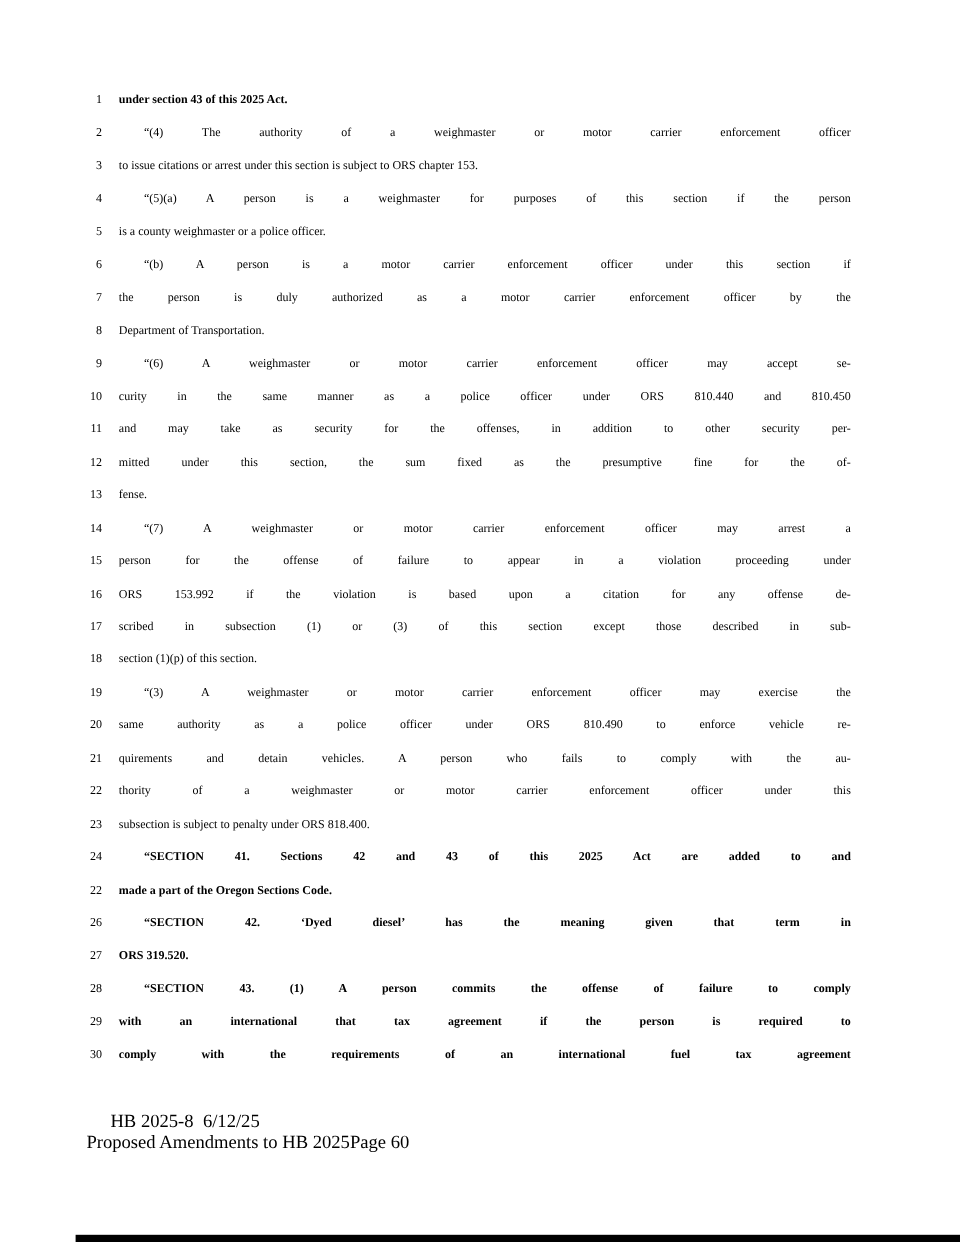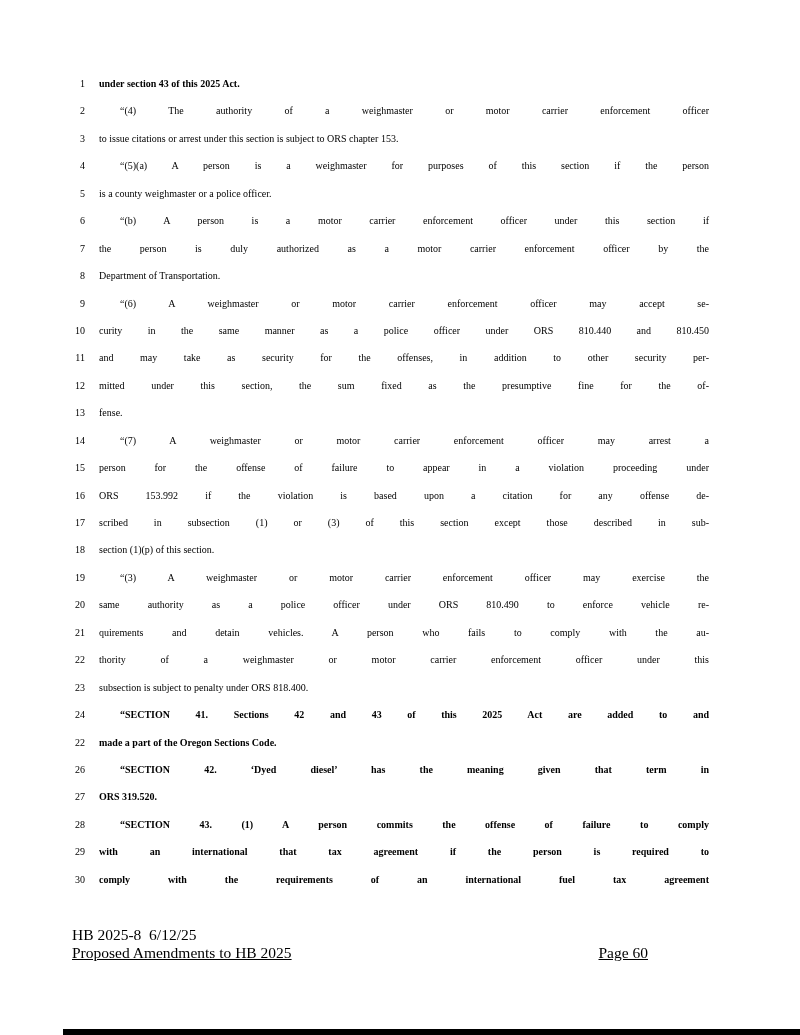--- a/index.html
+++ b/index.html
@@ -45,25 +45,23 @@
   .bold { font-weight: bold; }
   .underline { }
   .footer {
     position: absolute;
     left: 72px;
     top: 926px;
     width: 576px;
     font-size: 15.5px;
     line-height: 18px;
   }
-  .footer-line1 { white-space: pre; }
+  .footer-line1 { white-space: pre; margin-left: 20px; }
   .footer-row {
     display: flex;
-    justify-content: space-between;
-    text-decoration: underline;
   }
   .bottom-bar {
     position: absolute;
     left: 63px;
     right: 0;
     bottom: 0;
     height: 6px;
     background: #000000;
   }
 </style>

